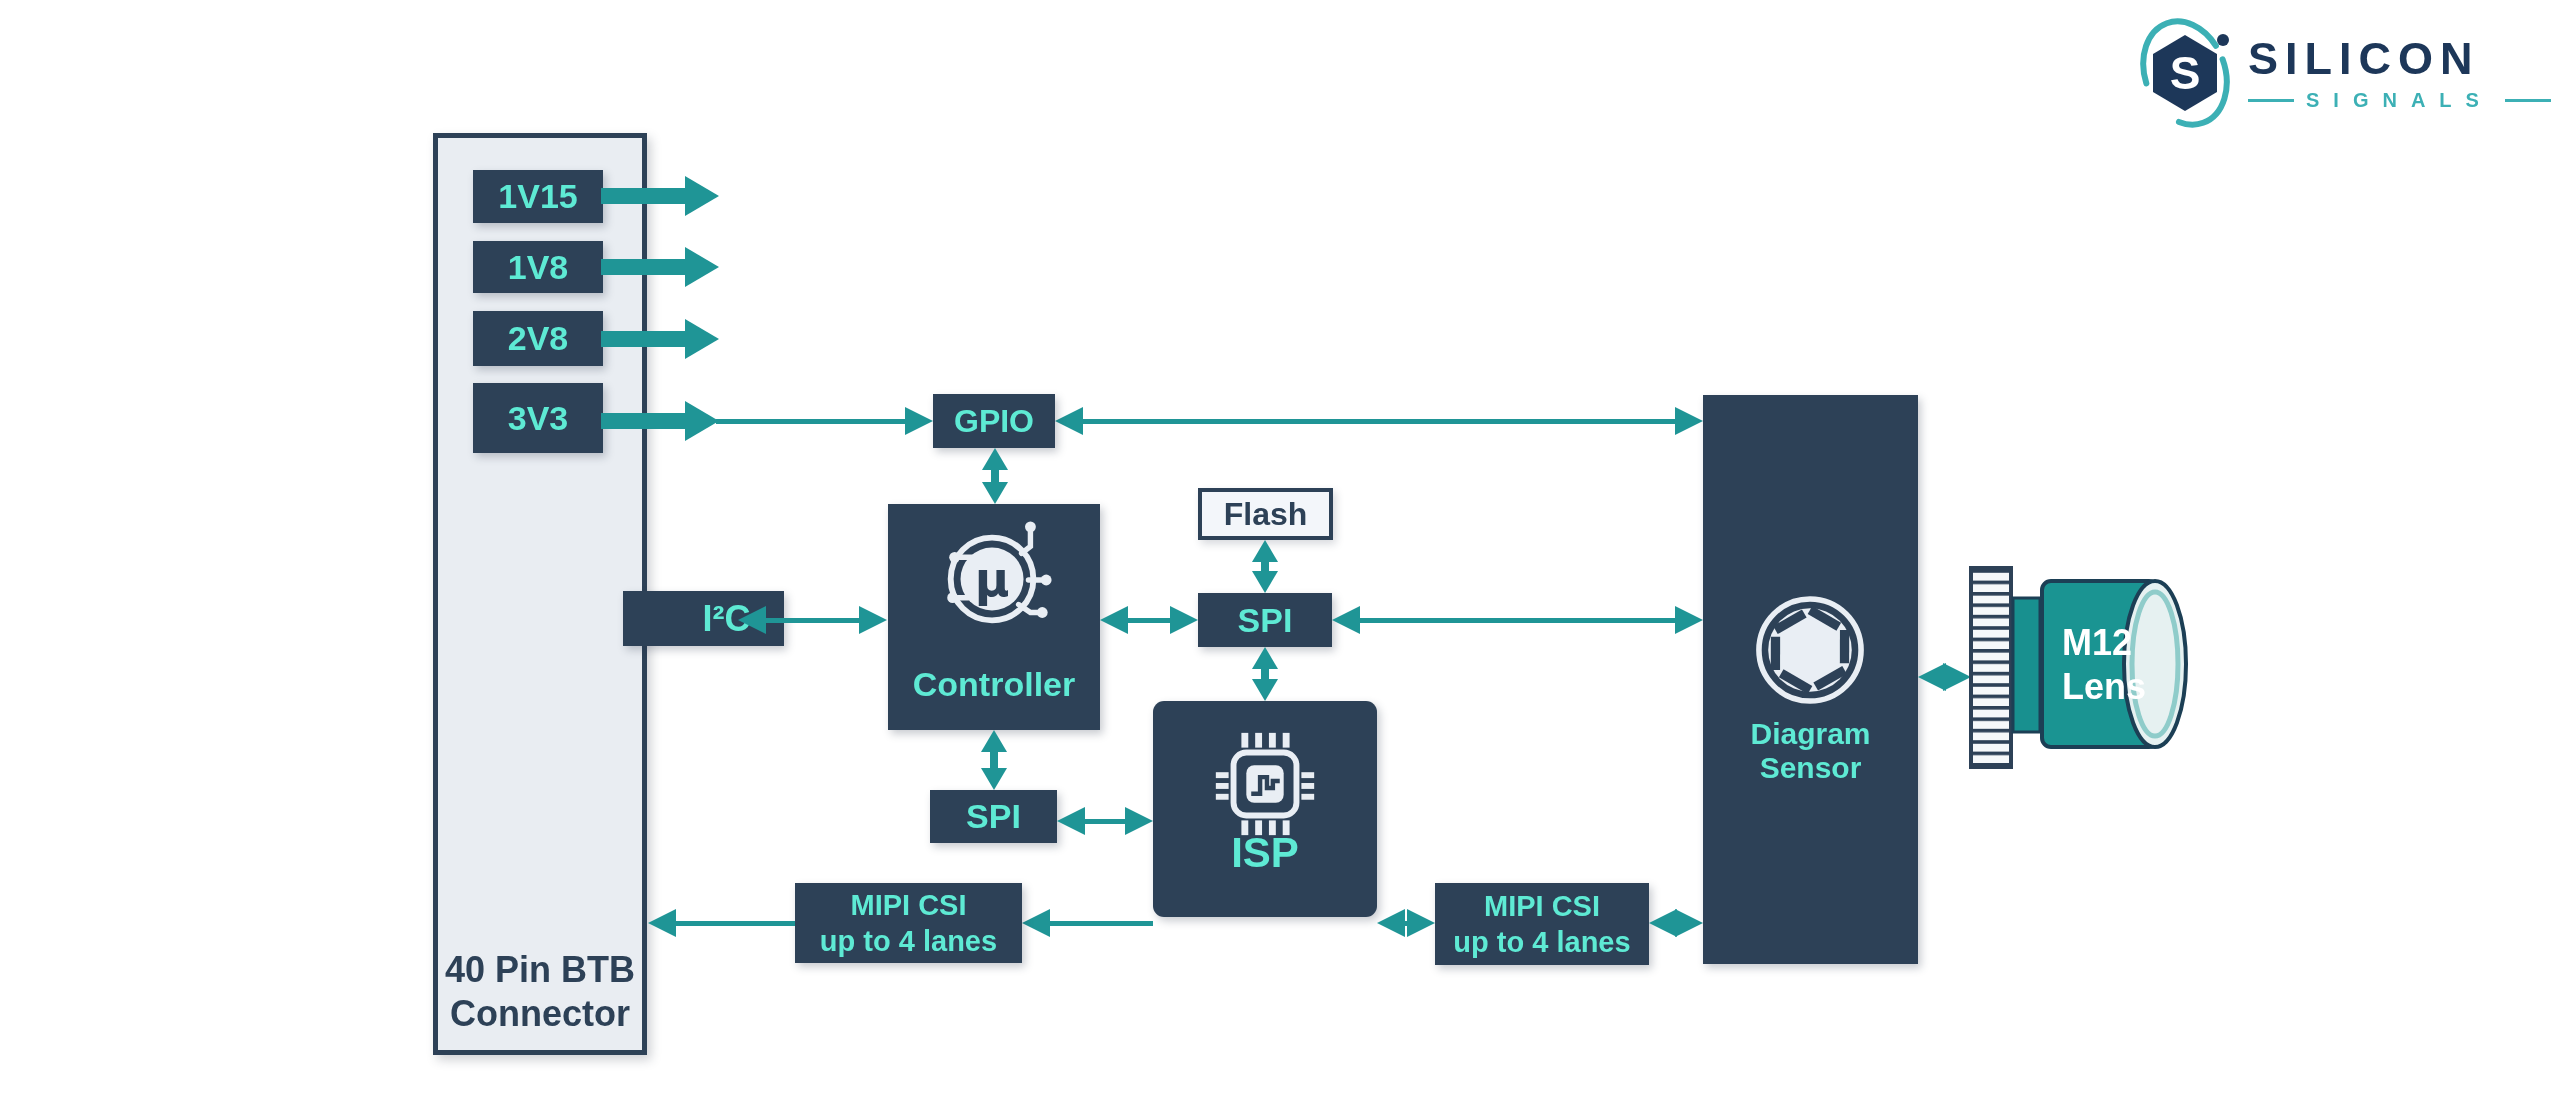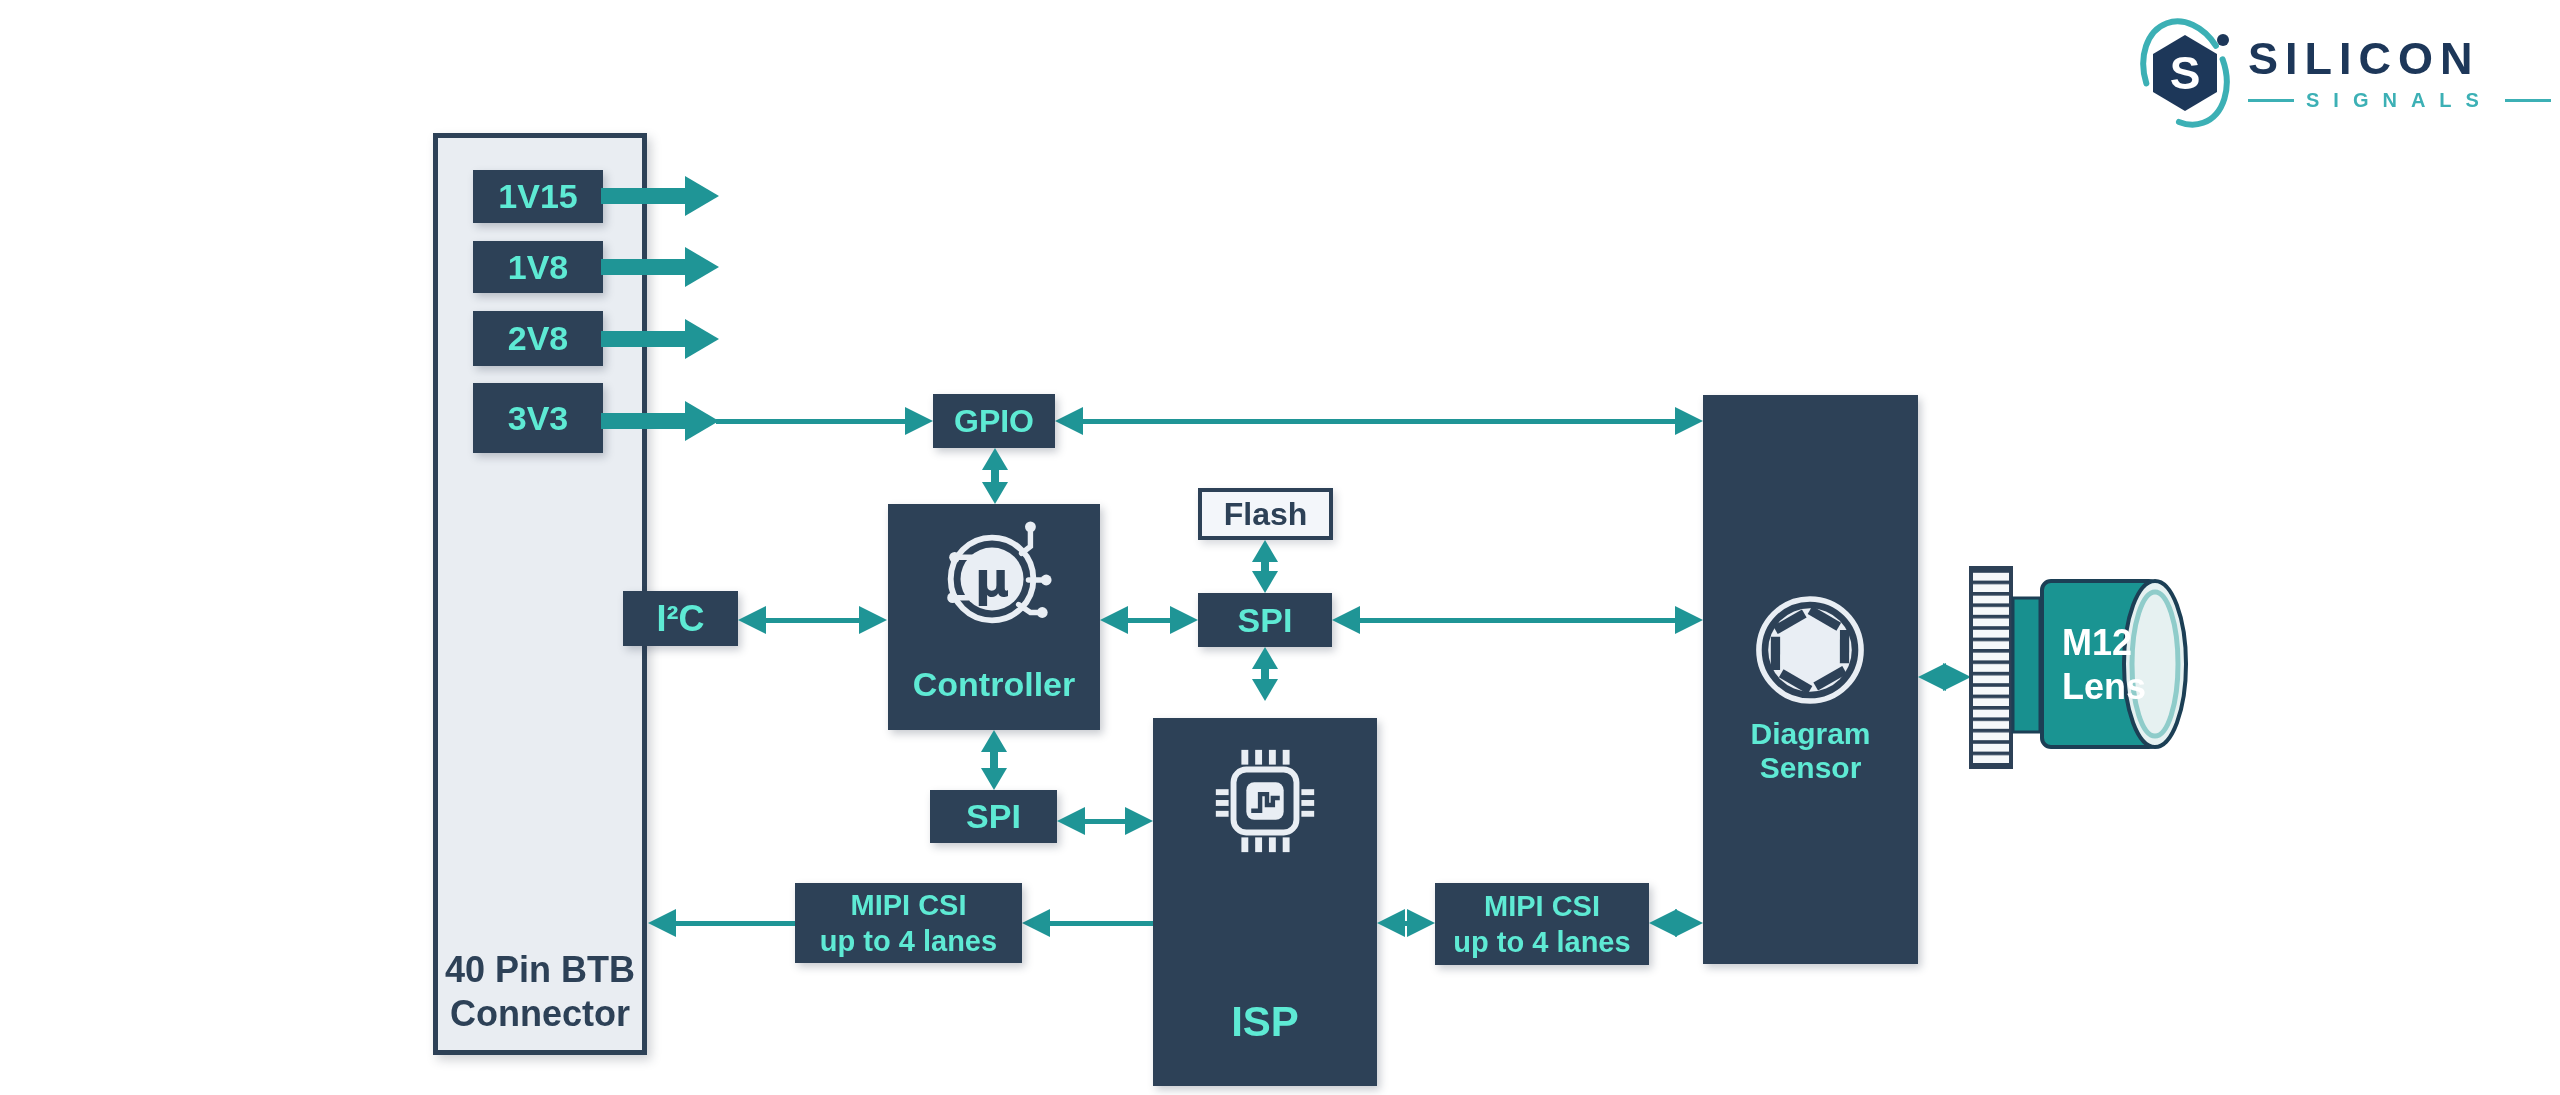--- a/index.html
+++ b/index.html
@@ -113,21 +113,21 @@
   <div class="ah l" style="left:1055px; top:407px;"></div>
   <div class="hl" style="left:1079px; top:419px; width:600px;"></div>
   <div class="ah r" style="left:1675px; top:407px;"></div>
 
   <div class="navy-box" style="left:933px; top:394px; width:122px; height:54px; font-size:32px;">GPIO</div>
 
   <div class="ah u" style="left:982px; top:448px;"></div>
   <div class="vl" style="left:991px; top:466px; height:22px;"></div>
   <div class="ah d" style="left:982px; top:482px;"></div>
 
-  <div class="navy-box" style="left:623px; top:591px; width:115px; height:55px; font-size:36px;">I²C</div>
+  <div class="navy-box" style="left:623px; top:591px; width:115px; height:55px; font-size:36px;padding-left:46px;">I²C</div>
   <div class="ah l" style="left:738px; top:606px;"></div>
   <div class="hl" style="left:762px; top:618px; width:101px;"></div>
   <div class="ah r" style="left:859px; top:606px;"></div>
 
   <div class="navy-box" style="left:888px; top:504px; width:212px; height:226px;">
     <svg class="abs" style="left:42px; top:10px;" width="128" height="128" viewBox="0 0 130 130">
       <g stroke="#e9eef4" stroke-width="5.5" fill="none" stroke-linecap="round">
         <path d="M30,44 H47"></path>
         <path d="M28,85 h10 l7,-9 h6"></path>
         <path d="M93,40 l9,-7 V18"></path>
@@ -171,21 +171,21 @@
   <div class="ah r" style="left:1170px; top:606px;"></div>
 
   <div class="ah l" style="left:1332px; top:606px;"></div>
   <div class="hl" style="left:1356px; top:618px; width:324px;"></div>
   <div class="ah r" style="left:1675px; top:606px;"></div>
 
   <div class="ah u" style="left:1252px; top:647px;"></div>
   <div class="vl" style="left:1261px; top:665px; height:18px;"></div>
   <div class="ah d" style="left:1252px; top:679px;"></div>
 
-  <div class="navy-box" style="left:1153px; top:718px; width:224px; height:368px;">
+  <div class="navy-box" style="left:1153px; top:701px; width:224px; height:216px;border-radius:11px;">
     <svg class="abs" style="left:53px; top:24px;" width="118" height="118" viewBox="0 0 120 120">
       <g fill="#e9eef4">
         <rect x="36" y="8" width="7" height="15"></rect>
         <rect x="50" y="8" width="7" height="15"></rect>
         <rect x="64" y="8" width="7" height="15"></rect>
         <rect x="78" y="8" width="7" height="15"></rect>
         <rect x="36" y="97" width="7" height="15"></rect>
         <rect x="50" y="97" width="7" height="15"></rect>
         <rect x="64" y="97" width="7" height="15"></rect>
         <rect x="78" y="97" width="7" height="15"></rect>

